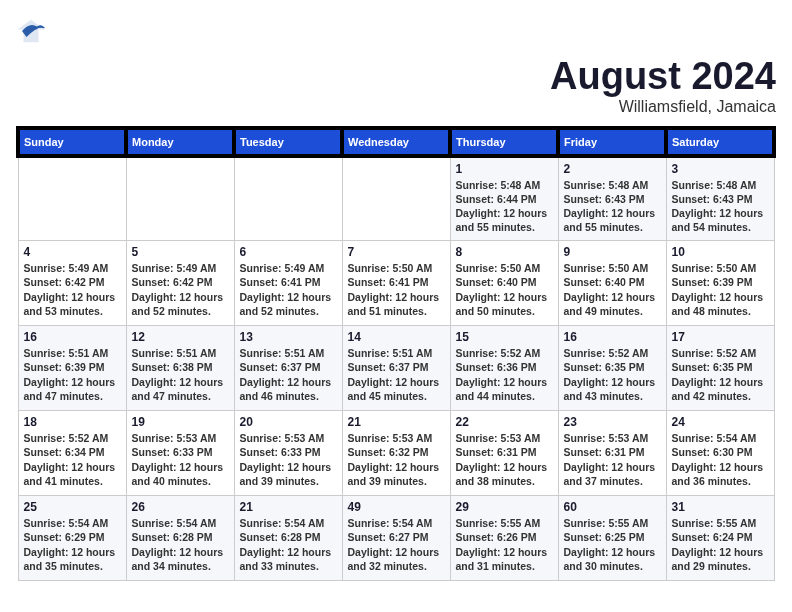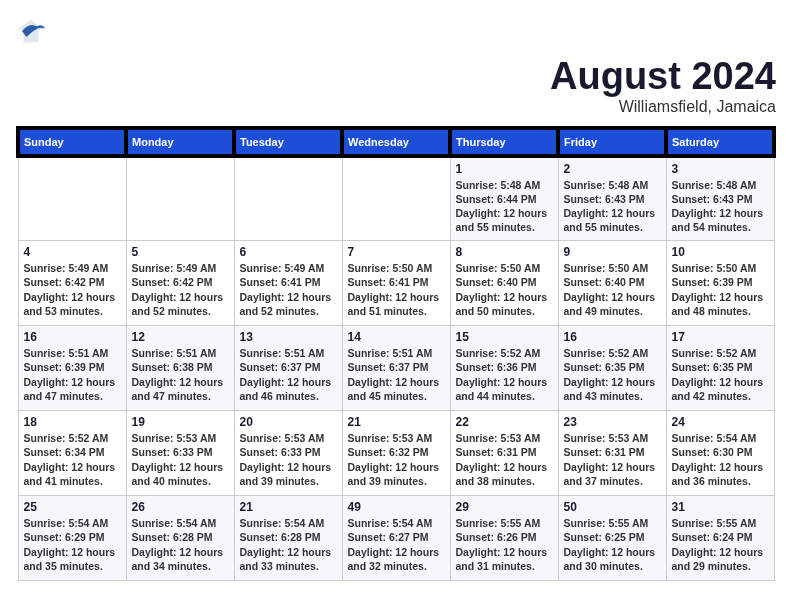--- a/index.html
+++ b/index.html
@@ -334,21 +334,21 @@
 and 32 minutes.</div>
         </td>
         <td>
           <span class="day-number">29</span>
           <div class="day-info" style="white-space: pre-line;">Sunrise: 5:55 AM
 Sunset: 6:26 PM
 Daylight: 12 hours
 and 31 minutes.</div>
         </td>
         <td>
-          <span class="day-number">50</span>
+          <span class="day-number">60</span>
           <div class="day-info" style="white-space: pre-line;">Sunrise: 5:55 AM
 Sunset: 6:25 PM
 Daylight: 12 hours
 and 30 minutes.</div>
         </td>
         <td>
           <span class="day-number">31</span>
           <div class="day-info" style="white-space: pre-line;">Sunrise: 5:55 AM
 Sunset: 6:24 PM
 Daylight: 12 hours

